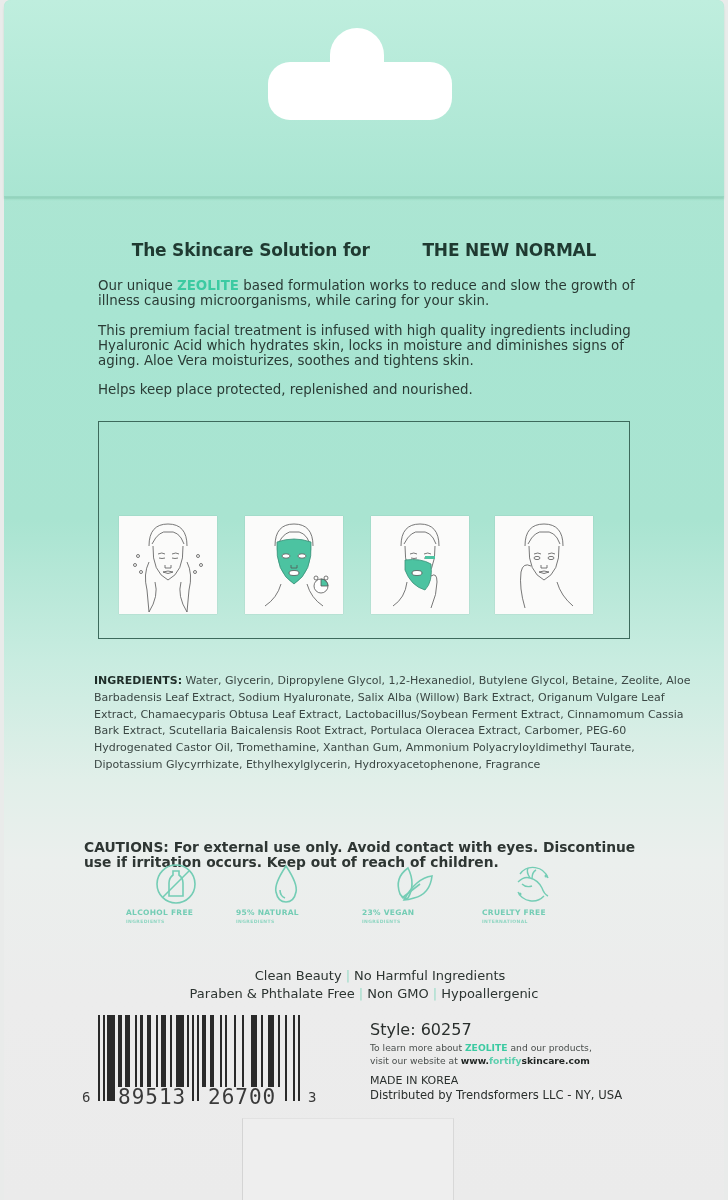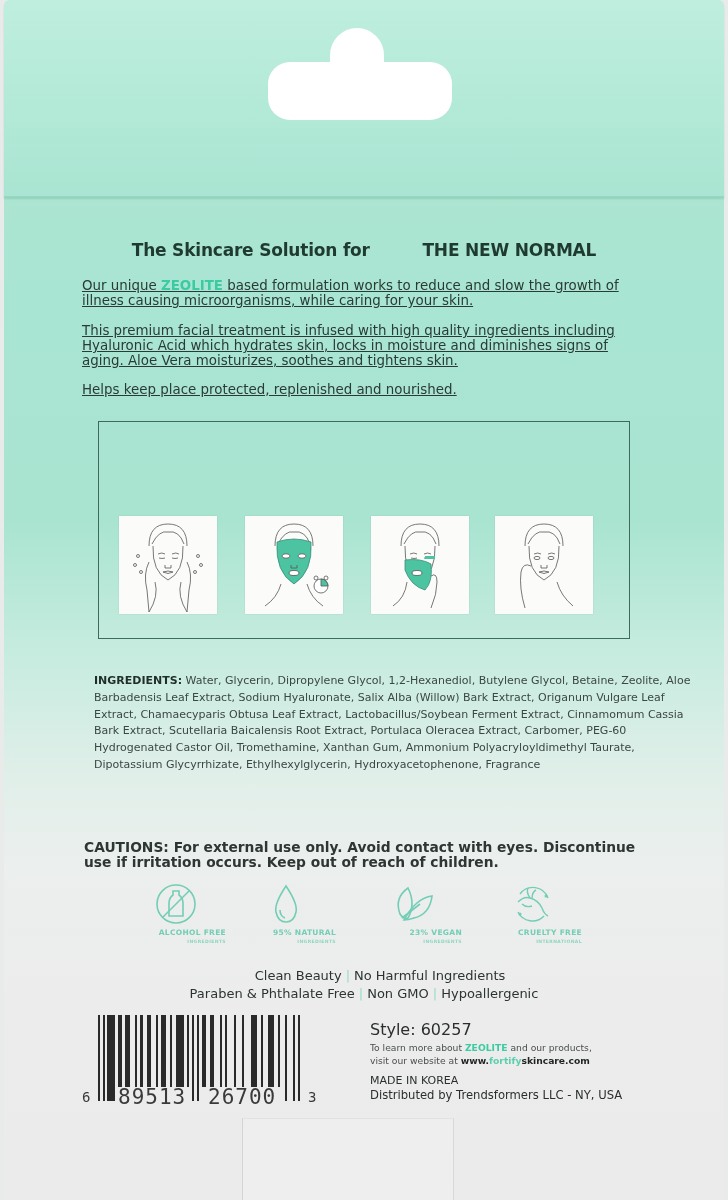--- a/index.html
+++ b/index.html
@@ -31,22 +31,22 @@
       content: ""; position: absolute; left: 62px; top: -34px; width: 54px; height: 50px;
       background: #ffffff; border-radius: 28px 28px 8px 8px;
     }
     .title {
       position: absolute; left: 0; width: 728px; top: 240px;
       text-align: center; font-size: 17px; font-weight: bold; color: #1f3a31;
       letter-spacing: -0.2px;
     }
     .title .caps { font-weight: bold; margin-left: 47px; }
     .para {
-      position: absolute; left: 82px; width: 560px;
-      font-size: 13.4px; line-height: 15px; color: #2a3b35; text-decoration: underline;
+      position: absolute; left: 98px; width: 560px;
+      font-size: 13.4px; line-height: 15px; color: #2a3b35;
     }
     .zeolite { color: #3ccaa2; font-weight: bold; }
     .directions-box {
       position: absolute; left: 98px; top: 421px; width: 532px; height: 218px;
       border: 1.5px solid #3d6a5c; box-sizing: border-box;
     }
     .directions-text {
       position: absolute; left: 12px; top: 20px; width: 500px;
       font-size: 13.4px; line-height: 15.5px; color: #2a3b35;
     }
@@ -58,21 +58,21 @@
     .step svg { width: 98px; height: 98px; }
     .ingredients {
       position: absolute; left: 94px; top: 673px; width: 600px;
       font-size: 11px; line-height: 16.8px; color: #3b4744;
     }
     .cautions {
       position: absolute; left: 84px; top: 840px; width: 580px;
       font-size: 13.8px; line-height: 15px; font-weight: bold; color: #2e3633;
     }
     .badge {
-      position: absolute; top: 882px; width: 100px; text-align: right;
+      position: absolute; top: 862px; width: 100px; text-align: left;
     }
     .badge svg { width: 44px; height: 44px; display: block; margin: 0 auto; }
     .badge-title { font-size: 7.5px; font-weight: bold; color: #74cdb5; letter-spacing: 0.3px; margin-top: 2px; }
     .badge-sub { font-size: 4.5px; font-weight: bold; color: #8fd6c2; letter-spacing: 0.4px; margin-top: 2px; }
     .claims {
       position: absolute; left: 0; width: 728px; text-align: center;
       font-size: 13px; color: #2c3431; line-height: 17px;
     }
     .sep { color: #9adcc8; margin: 0 4px; }
     .barcode {

